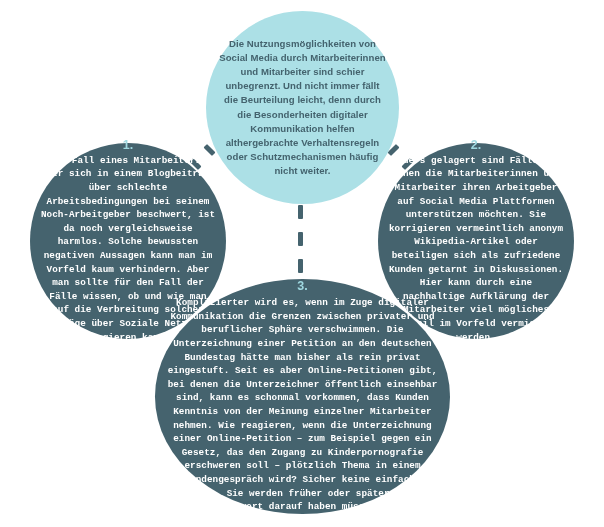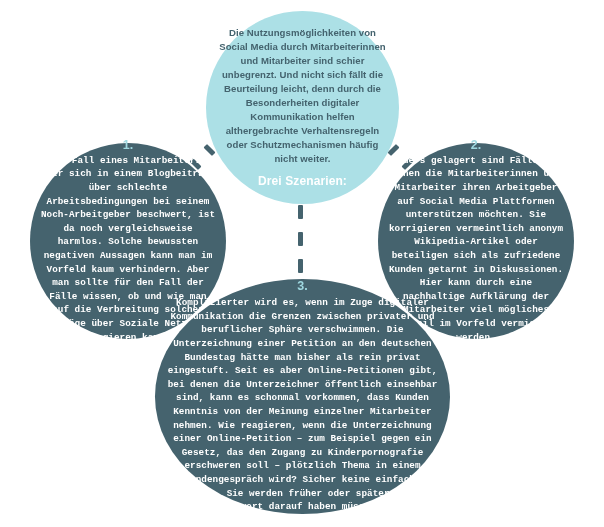--- a/index.html
+++ b/index.html
@@ -172,22 +172,21 @@
     <span class="connector-dash d2"></span>
   </div>
 
   <div class="connector" id="connector-bottom">
     <span class="connector-dash d1"></span>
     <span class="connector-dash d2"></span>
     <span class="connector-dash d3"></span>
   </div>
 
   <div class="circle" id="intro-circle">
-    <div class="body-text">Die Nutzungsmöglichkeiten von Social Media durch Mitarbeiterinnen und Mitarbeiter sind schier unbegrenzt. Und nicht sich fällt die Beurteilung leicht, denn durch die Besonderheiten digitaler Kommunikation helfen althergebrachte Verhaltensregeln oder Schutzmechanismen häufig nicht weiter.</div>
-    <div class="sub-title">Drei Szenarien:</div>
+    <div class="body-text">Die Nutzungsmöglichkeiten von Social Media durch Mitarbeiterinnen und Mitarbeiter sind schier unbegrenzt. Und nicht immer fällt die Beurteilung leicht, denn durch die Besonderheiten digitaler Kommunikation helfen althergebrachte Verhaltensregeln oder Schutzmechanismen häufig nicht weiter.</div>
   </div>
 
   <div class="circle scenario" id="scenario-1">
     <div class="num">1.</div>
     <div class="body-text">Der Fall eines Mitarbeiters, der sich in einem Blogbeitrag über schlechte Arbeitsbedingungen bei seinem Noch-Arbeitgeber beschwert, ist da noch vergleichsweise harmlos. Solche bewussten negativen Aussagen kann man im Vorfeld kaum verhindern. Aber man sollte für den Fall der Fälle wissen, ob und wie man auf die Verbreitung solcher Beiträge über Soziale Netzwerke reagieren kann.</div>
   </div>
 
   <div class="circle scenario" id="scenario-2">
     <div class="num">2.</div>
     <div class="body-text">Anders gelagert sind Fälle, in  denen die Mitarbeiterinnen und Mitarbeiter ihren Arbeitgeber auf Social Media Plattformen unterstützen möchten. Sie korrigieren vermeintlich anonym Wikipedia-Artikel oder beteiligen sich als zufriedene Kunden getarnt in Diskussionen. Hier kann durch eine nachhaltige Aufklärung der Mitarbeiter viel mögliches Unheil im Vorfeld vermieden werden.</div>

